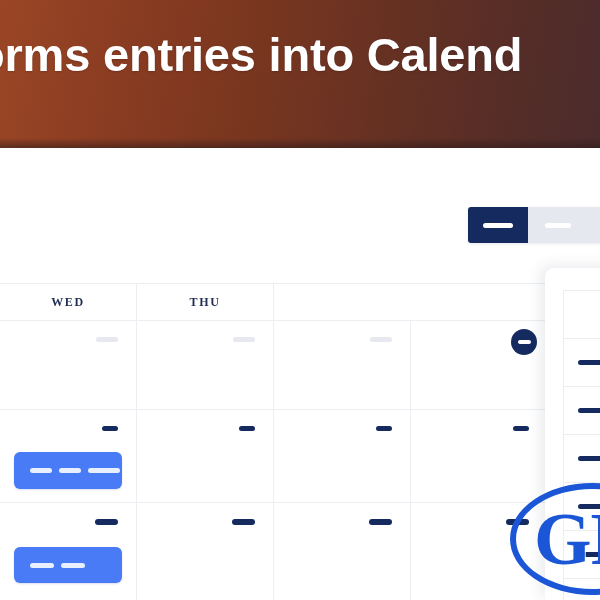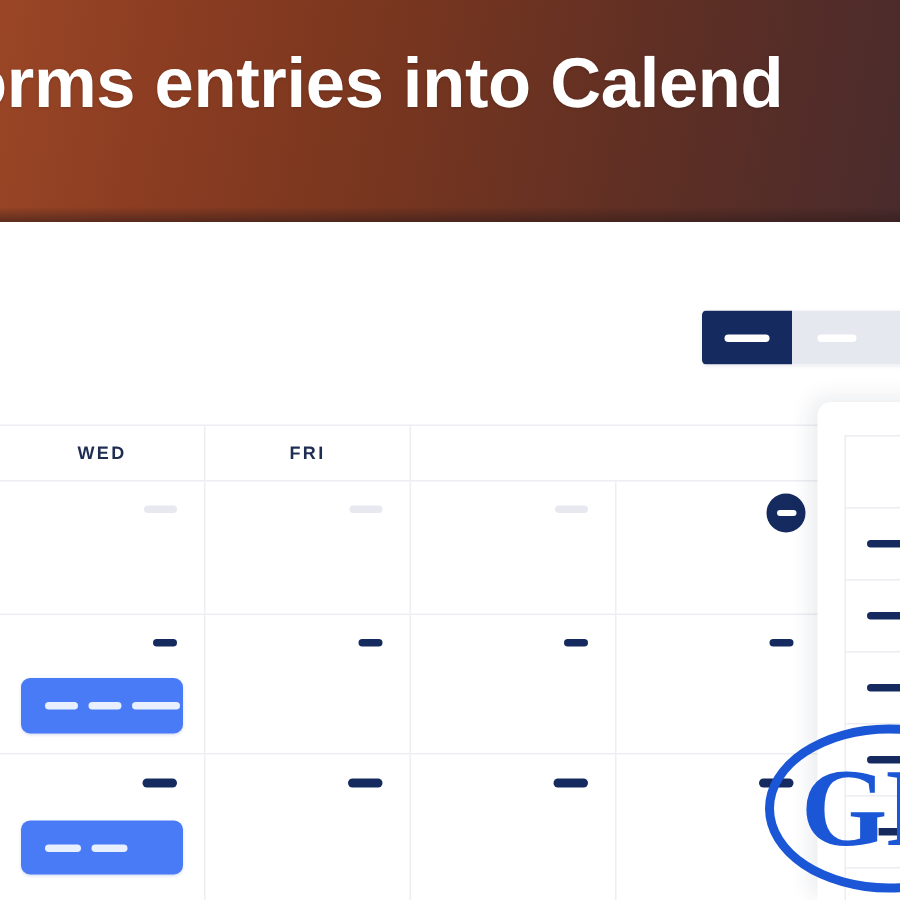--- a/index.html
+++ b/index.html
@@ -110,20 +110,21 @@
     width: 137px;
     box-sizing: border-box;
     border-right: 1px solid #eceef2;
     display: flex;
     align-items: center;
     justify-content: center;
     font-size: 12px;
     font-weight: bold;
     letter-spacing: 1.6px;
     color: #1f2d52;
+    font-family: Liberation Serif, serif;
   }
   .cal-row {
     display: flex;
     border-bottom: 1px solid #eceef2;
   }
   .cal-row.r1 { height: 88px; }
   .cal-row.r2 { height: 92px; }
   .cal-row.r3 { height: 100px; }
   .cal-cell {
     position: relative;
@@ -281,21 +282,21 @@
     </div>
     <div class="seg idle">
       
     </div>
   </div>
 
   <div id="calendar">
 
     <div id="cal-header">
       <div class="cal-head-cell">WED</div>
-      <div class="cal-head-cell">FRI</div>
+      <div class="cal-head-cell">THU</div>
     </div>
 
     <div class="cal-row r1">
       <div class="cal-cell">
         <span class="date-dash faint"></span>
       </div>
       <div class="cal-cell">
         <span class="date-dash faint"></span>
       </div>
       <div class="cal-cell">

